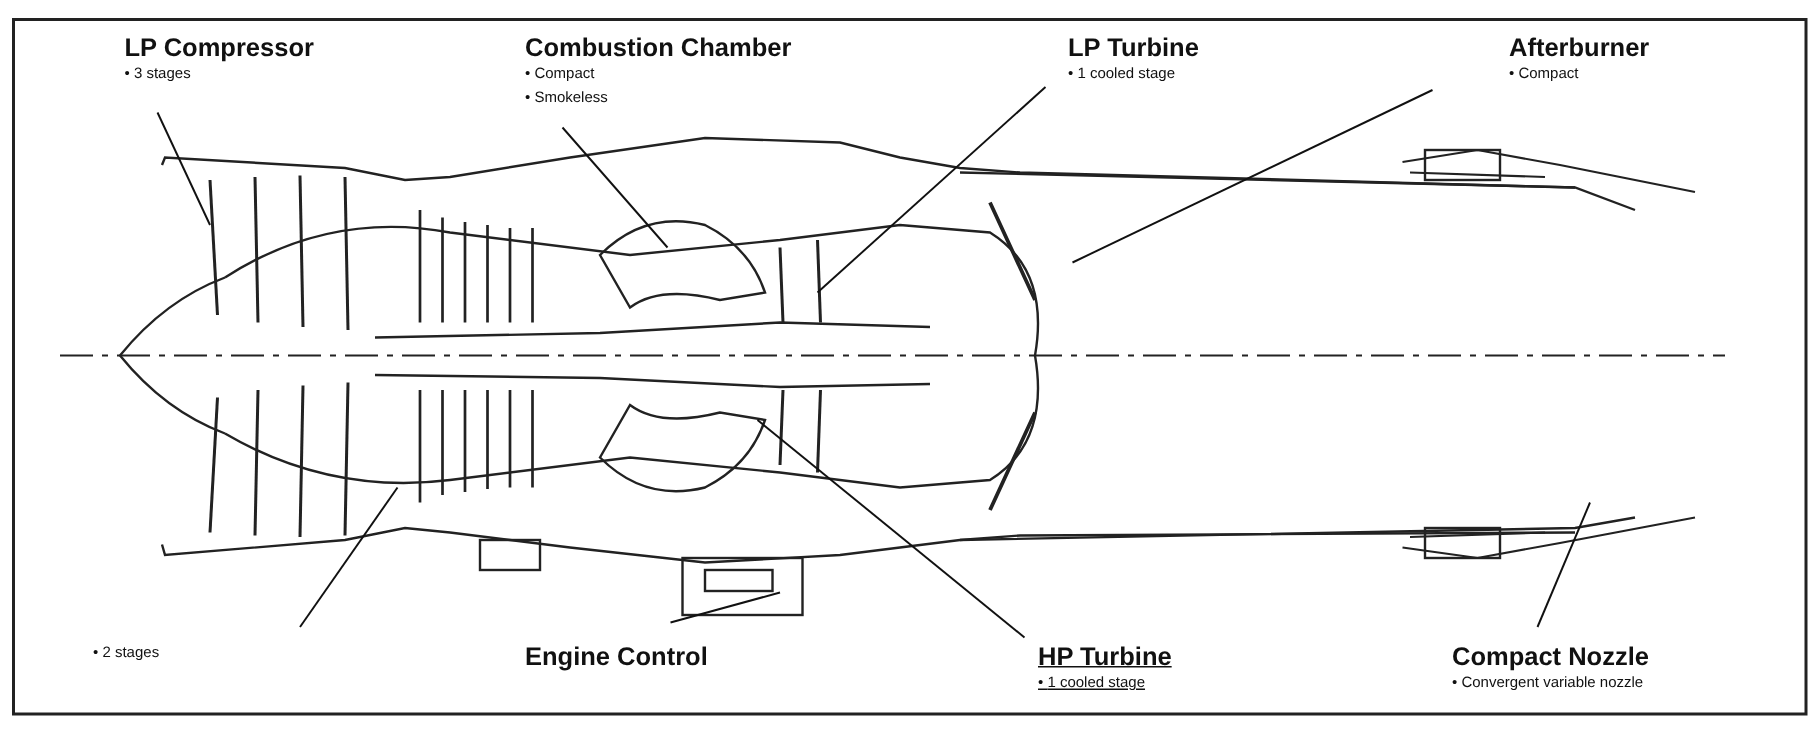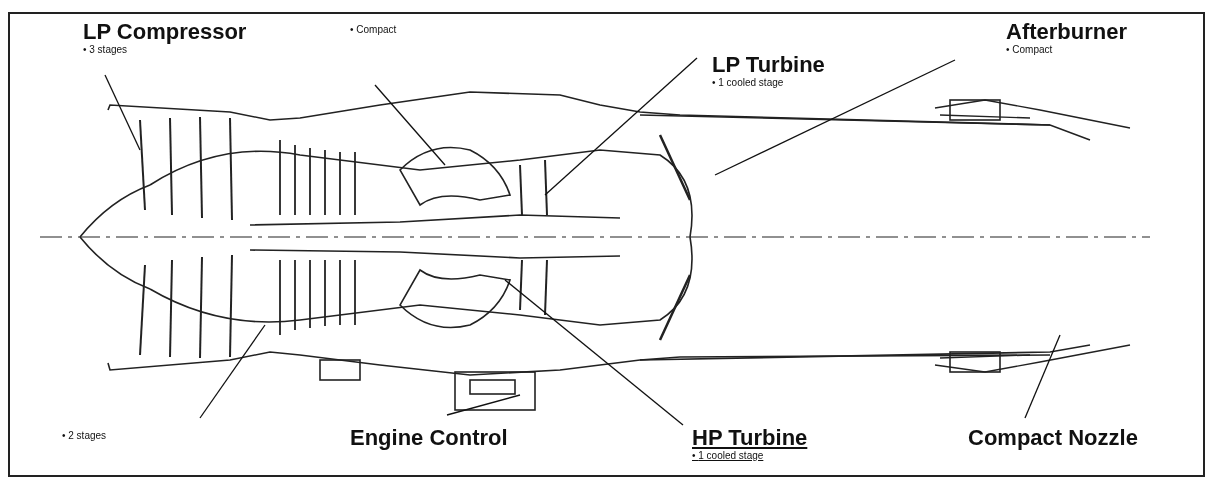--- a/index.html
+++ b/index.html
@@ -1,21 +1,21 @@
 <!DOCTYPE html>
 <html><head>
 <meta charset="utf-8">
 <style>
   html, body { margin:0; padding:0; background:#fff; }
   body { width:1213px; height:487px; position:relative; overflow:hidden;
          font-family:"Liberation Sans", sans-serif; color:#111; }
   .frame { position:absolute; left:8px; top:12px; width:1197px; height:465px;
            border:2px solid #222; box-sizing:border-box; }
   .label { position:absolute; }
-  .title { font-weight:bold; font-size:22px; line-height:20px; white-space:nowrap; }
+  .title { font-weight:bold; font-size:17px; line-height:20px; white-space:nowrap; }
   .bullet { font-size:10px; line-height:16px; white-space:nowrap; }
   .bullet::before { content:"• "; }
   svg.engine { position:absolute; left:0; top:0; }
 </style>
 </head>
 <body>
 
 <div class="frame"></div>
 
 <svg class="engine" width="1213" height="487">
@@ -95,24 +95,26 @@
     <line x1="1025" y1="418" x2="1060" y2="335"></line>
   </g>
 </svg>
 
 <div class="label" style="left:83px; top:22px;">
   <div class="title">LP Compressor</div>
   <div class="bullet">3 stages</div>
 </div>
 
 <div class="label" style="left:350px; top:22px;">
+  <div class="title">Combustion Chamber</div>
   <div class="bullet">Compact</div>
+  <div class="bullet">Smokeless</div>
 </div>
 
-<div class="label" style="left:712px; top:22px;margin-top:33px;">
+<div class="label" style="left:712px; top:22px;">
   <div class="title">LP Turbine</div>
   <div class="bullet">1 cooled stage</div>
 </div>
 
 <div class="label" style="left:970px; top:22px;margin-left:36px;">
   <div class="title">Afterburner</div>
   <div class="bullet">Compact</div>
 </div>
 
 <div class="label" style="left:62px; top:428px;">
@@ -123,13 +125,14 @@
   <div class="title">Engine Control</div>
 </div>
 
 <div class="label" style="left:692px; top:428px;text-decoration:underline;">
   <div class="title">HP Turbine</div>
   <div class="bullet">1 cooled stage</div>
 </div>
 
 <div class="label" style="left:968px; top:428px;">
   <div class="title">Compact Nozzle</div>
+  <div class="bullet">Convergent variable nozzle</div>
 </div>
 
 </body></html>

